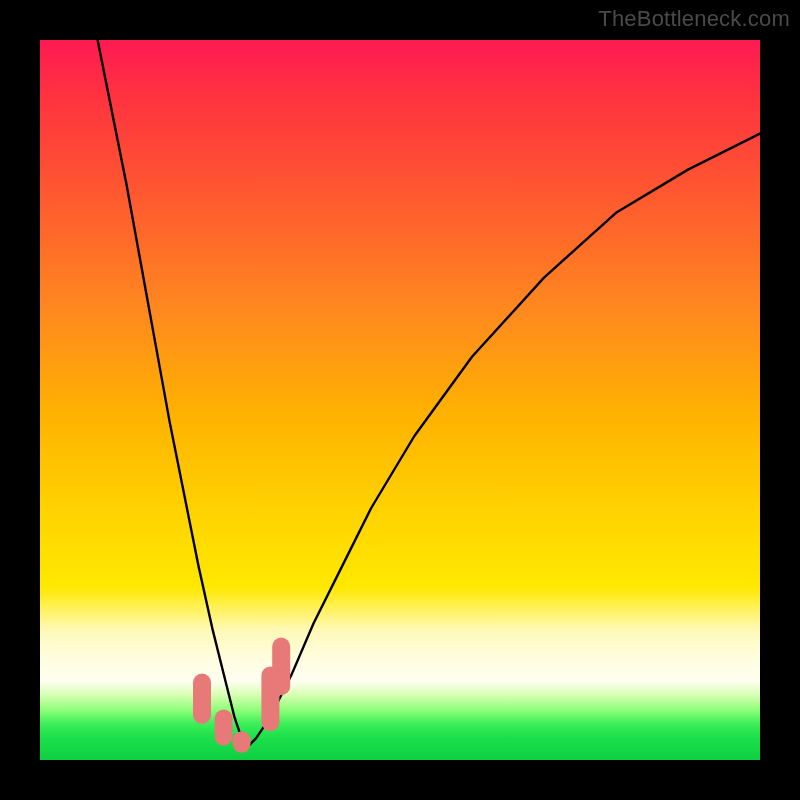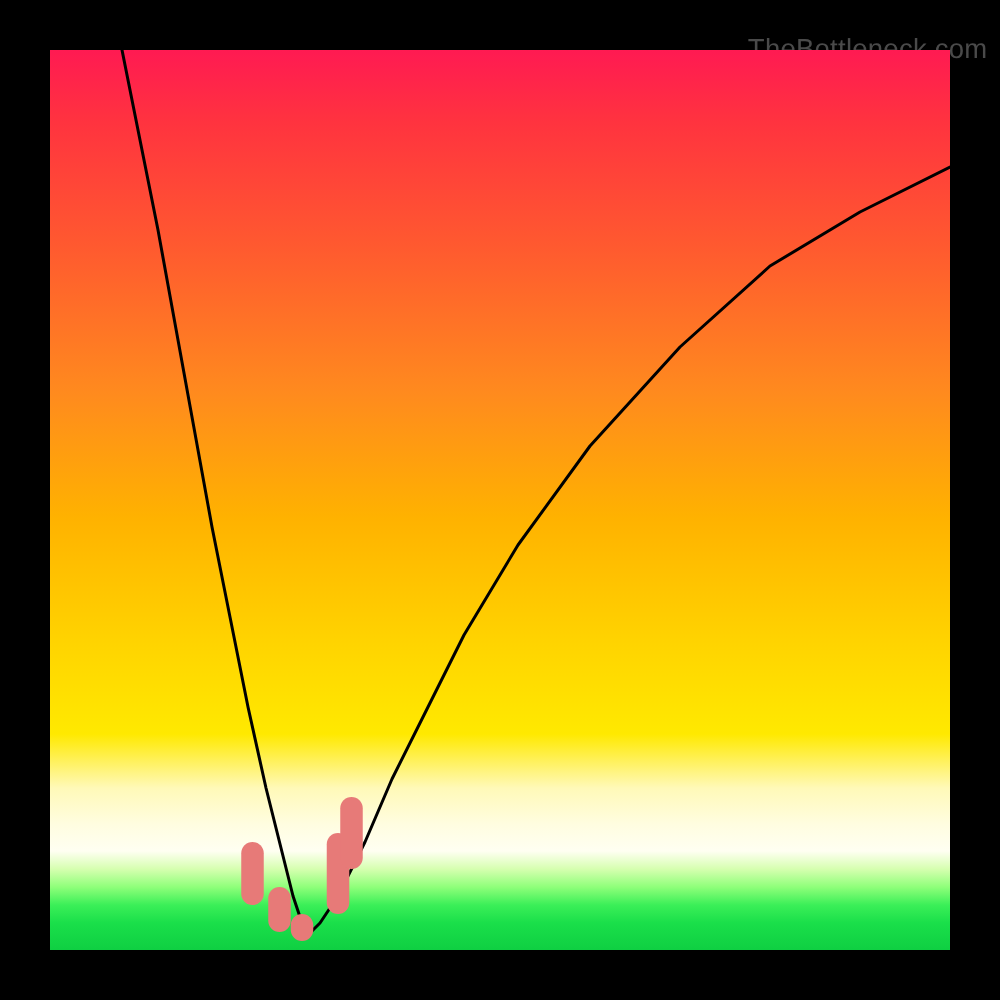--- a/index.html
+++ b/index.html
@@ -54,21 +54,20 @@
     );
   }
   .watermark {
     position: absolute;
     top: 6px;
     right: 10px;
     color: #4a4a4a;
     font-size: 22px;
     letter-spacing: 0.2px;
     user-select: none;
-    margin-top: 20px;
   }
   svg.curve {
     position: absolute;
     left: 0;
     top: 0;
     width: 720px;
     height: 720px;
   }
 </style>
 </head>

